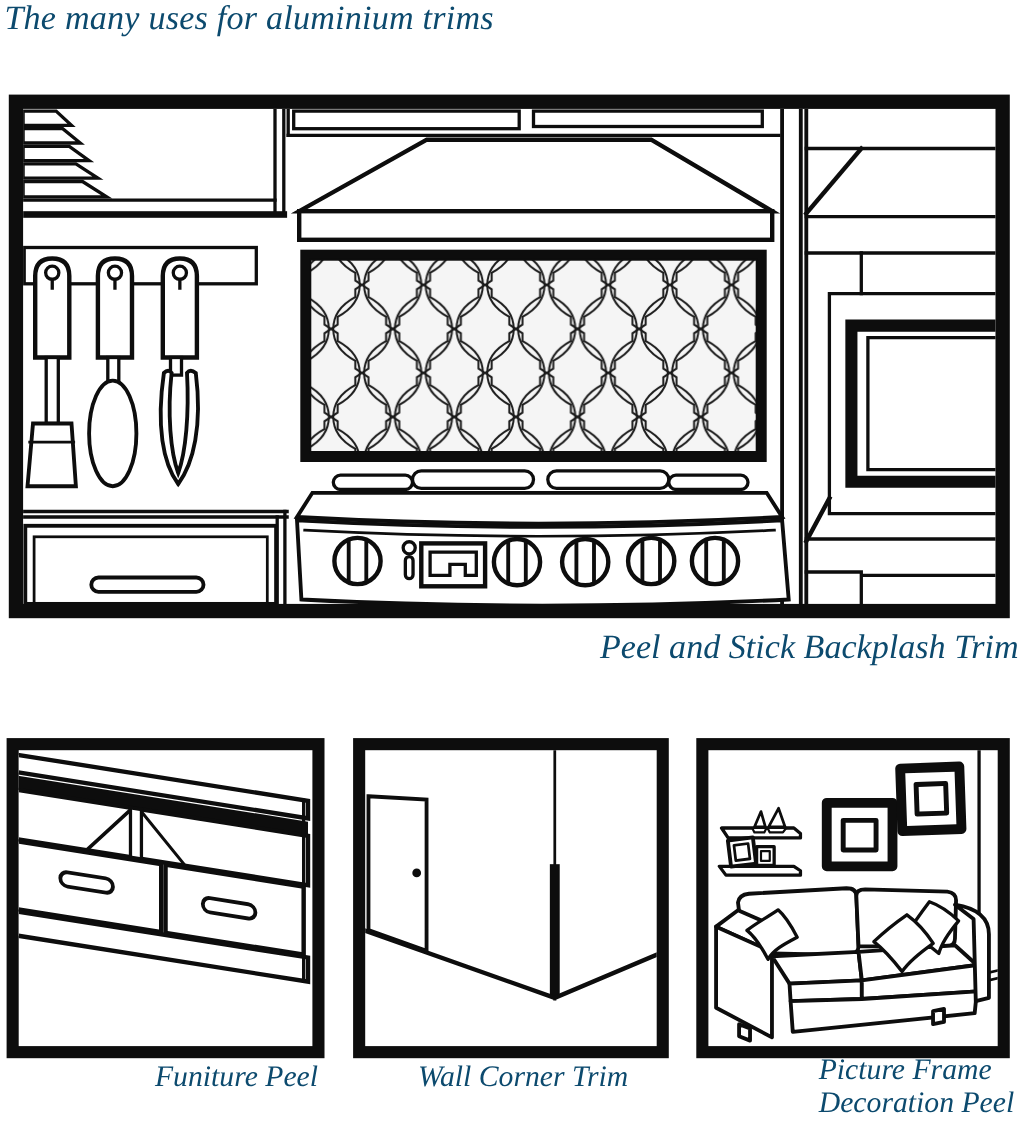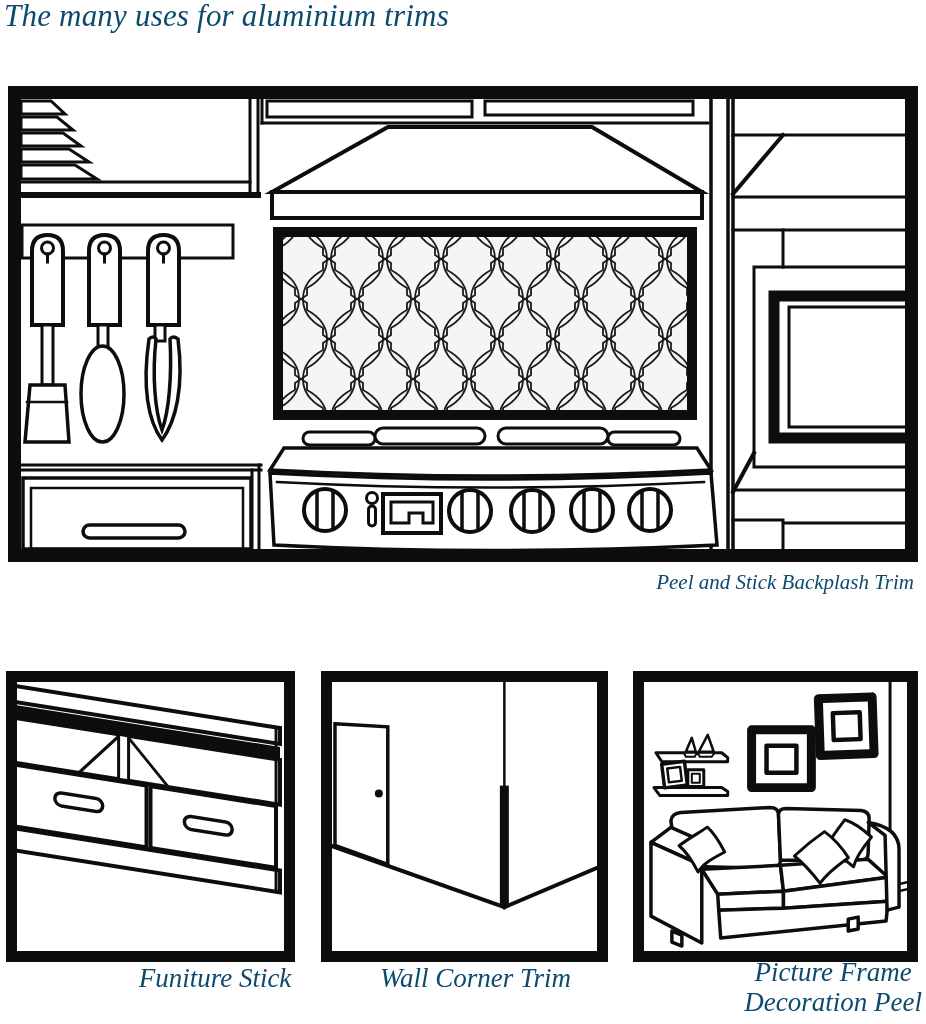--- a/index.html
+++ b/index.html
@@ -9,37 +9,37 @@
   }
   .title{
     position:absolute;left:4px;top:-2px;font-style:italic;font-size:31px;
     letter-spacing:.2px;white-space:nowrap;
   }
   .main-panel{
     position:absolute;left:8px;top:86px;width:910px;height:476px;
     border:13px solid #0d0d0d;box-sizing:border-box;background:#fff;
   }
   .main-caption{
-    position:absolute;right:12px;top:570px;font-style:italic;font-size:21px;
+    position:absolute;right:0;top:570px;font-style:italic;font-size:31px;
     white-space:nowrap;
   }
   .panel{
     position:absolute;top:671px;height:291px;border:11px solid #0d0d0d;
     box-sizing:border-box;background:#fff;
   }
   .panel-furniture{left:6px;width:289px;}
   .panel-wall-corner{left:321px;width:287px;}
   .panel-picture-frame{left:633px;width:285px;}
   .panel svg,.main-panel svg{display:block;width:100%;height:100%;}
   .cap{
     position:absolute;font-style:italic;font-size:27px;white-space:nowrap;
   }
   .cap-1{left:95px;top:963px;width:240px;text-align:center;}
   .cap-2{left:380px;top:963px;width:240px;text-align:left;}
-  .cap-3{right:4px;top:958px;text-align:center;line-height:1.1;}
+  .cap-3{right:4px;top:958px;text-align:left;line-height:1.1;}
 </style>
 </head>
 <body>
 
 <div class="page">
 
   <div class="title">The many uses for aluminium trims</div>
 
   <div class="main-panel">
     <svg viewBox="0 0 884 450" role="img" aria-label="kitchen line drawing with range hood, arabesque tile backsplash, stove, hanging utensils and cabinets">
@@ -234,20 +234,20 @@
             <path d="M0,-26 C9,-21 18,-14 27,-3 C16,7 7,16 2,26 C-7,17 -17,8 -27,2 C-18,-9 -9,-18 0,-26 Z"></path>
           </g>
           <g transform="translate(58,168) rotate(14)">
             <path d="M0,-23 C8,-19 15,-12 23,-3 C13,6 5,13 2,23 C-6,14 -14,6 -23,2 C-15,-8 -7,-15 0,-23 Z"></path>
           </g>
         </g>
       </g>
     </svg>
   </div>
 
-  <div class="cap cap-1">Funiture Stick</div>
+  <div class="cap cap-1">Funiture Peel</div>
   <div class="cap cap-2">Wall Corner Trim</div>
   <div class="cap cap-3">
     <div>Picture Frame</div>
     <div>Decoration Peel</div>
   </div>
 
 </div>
 
 </body></html>

